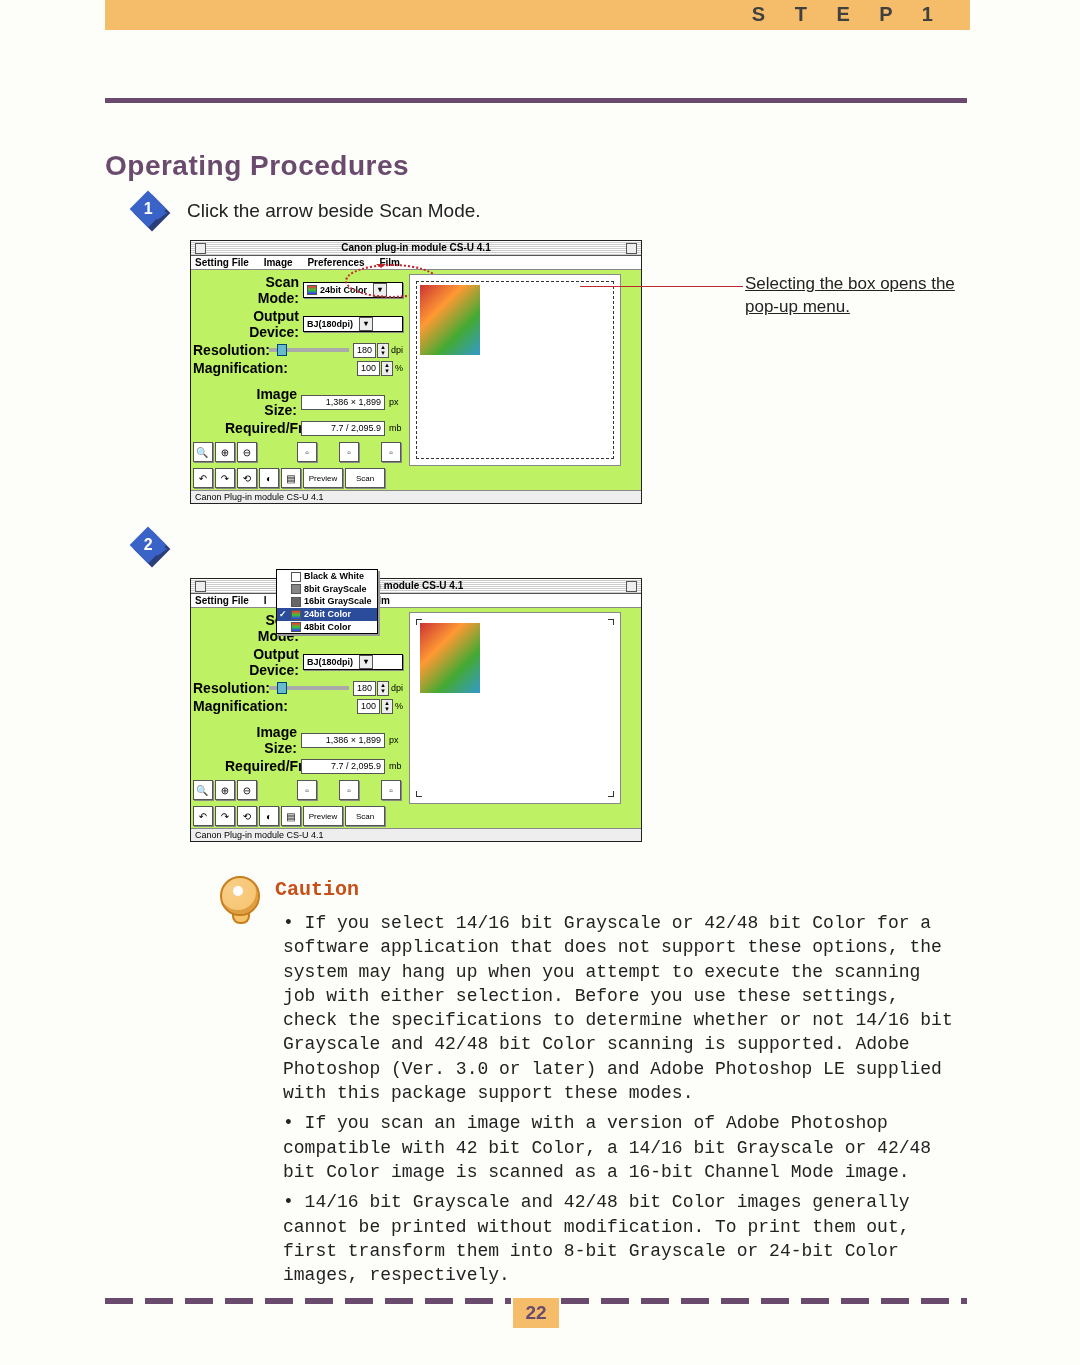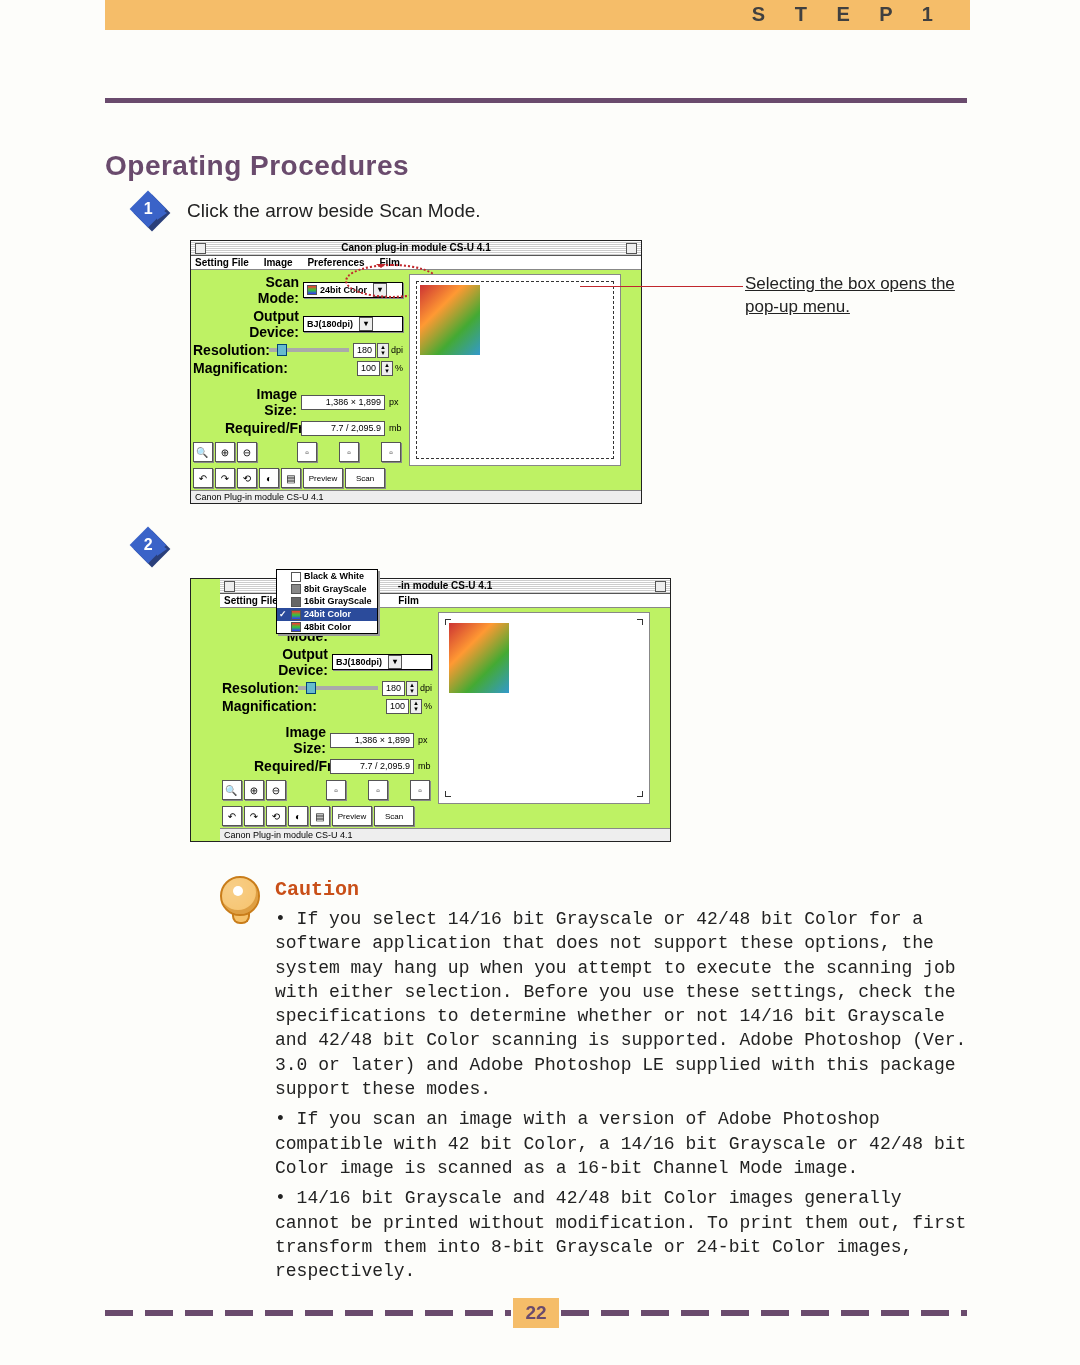--- a/index.html
+++ b/index.html
@@ -313,28 +313,28 @@
     color:#c94f18;
     font-size:20px;
     margin:0 0 4px 0;
     font-weight:900;
   }
   .caution-body {
     font-size:18px;
     line-height:1.35;
     font-family:Liberation Mono, monospace;
   }
-  .caution-body ul { margin:0; padding-left:0; list-style:none; }
+  .caution-body ul { margin:8px; padding-left:0; list-style:none; }
   .caution-body li::before { content:"• "; }
   .caution-body li { margin-bottom:6px; }
   .footer {
     position:absolute;
     bottom:37px;
     left:105px; right:113px;
-    display:flex; align-items:center; justify-content:center;
+    display:flex; align-items:flex-start; justify-content:center;
   }
   .dashrow {
     flex:1; height:6px;
     background: repeating-linear-gradient(90deg,#6a4b6d 0,#6a4b6d 28px,transparent 28px,transparent 40px);
   }
   .pagenum {
     width:46px;height:30px;
     background:#f5bd69;
     color:#6a4b6d;
     font-weight:bold;
@@ -467,21 +467,21 @@
       <div class="step-num">
         <div class="shadow"></div>
         <div class="front">
             <span class="digit">2</span>
           </div>
         <div class="step-arrow"></div>
       </div>
     </div>
 
     <div class="shot-wrap" style="margin-top:12px;">
-      <div class="plugin-win" style="position:relative;padding-left:29px;">
+      <div class="plugin-win" style="position:relative;">
 
         <div class="popup-menu">
           <div class="mi"><span class="sw" style="background:#fff;"></span><span>Black &amp; White</span></div>
           <div class="mi"><span class="sw" style="background:#888;"></span><span>8bit GrayScale</span></div>
           <div class="mi"><span class="sw" style="background:#666;"></span><span>16bit GrayScale</span></div>
           <div class="mi sel"><span class="sw" style="background:linear-gradient(#f33,#3c3,#33f);"></span><span>24bit Color</span></div>
           <div class="mi"><span class="sw" style="background:linear-gradient(#f33,#3c3,#33f);"></span><span>48bit Color</span></div>
         </div>
 
         <div class="titlebar">

